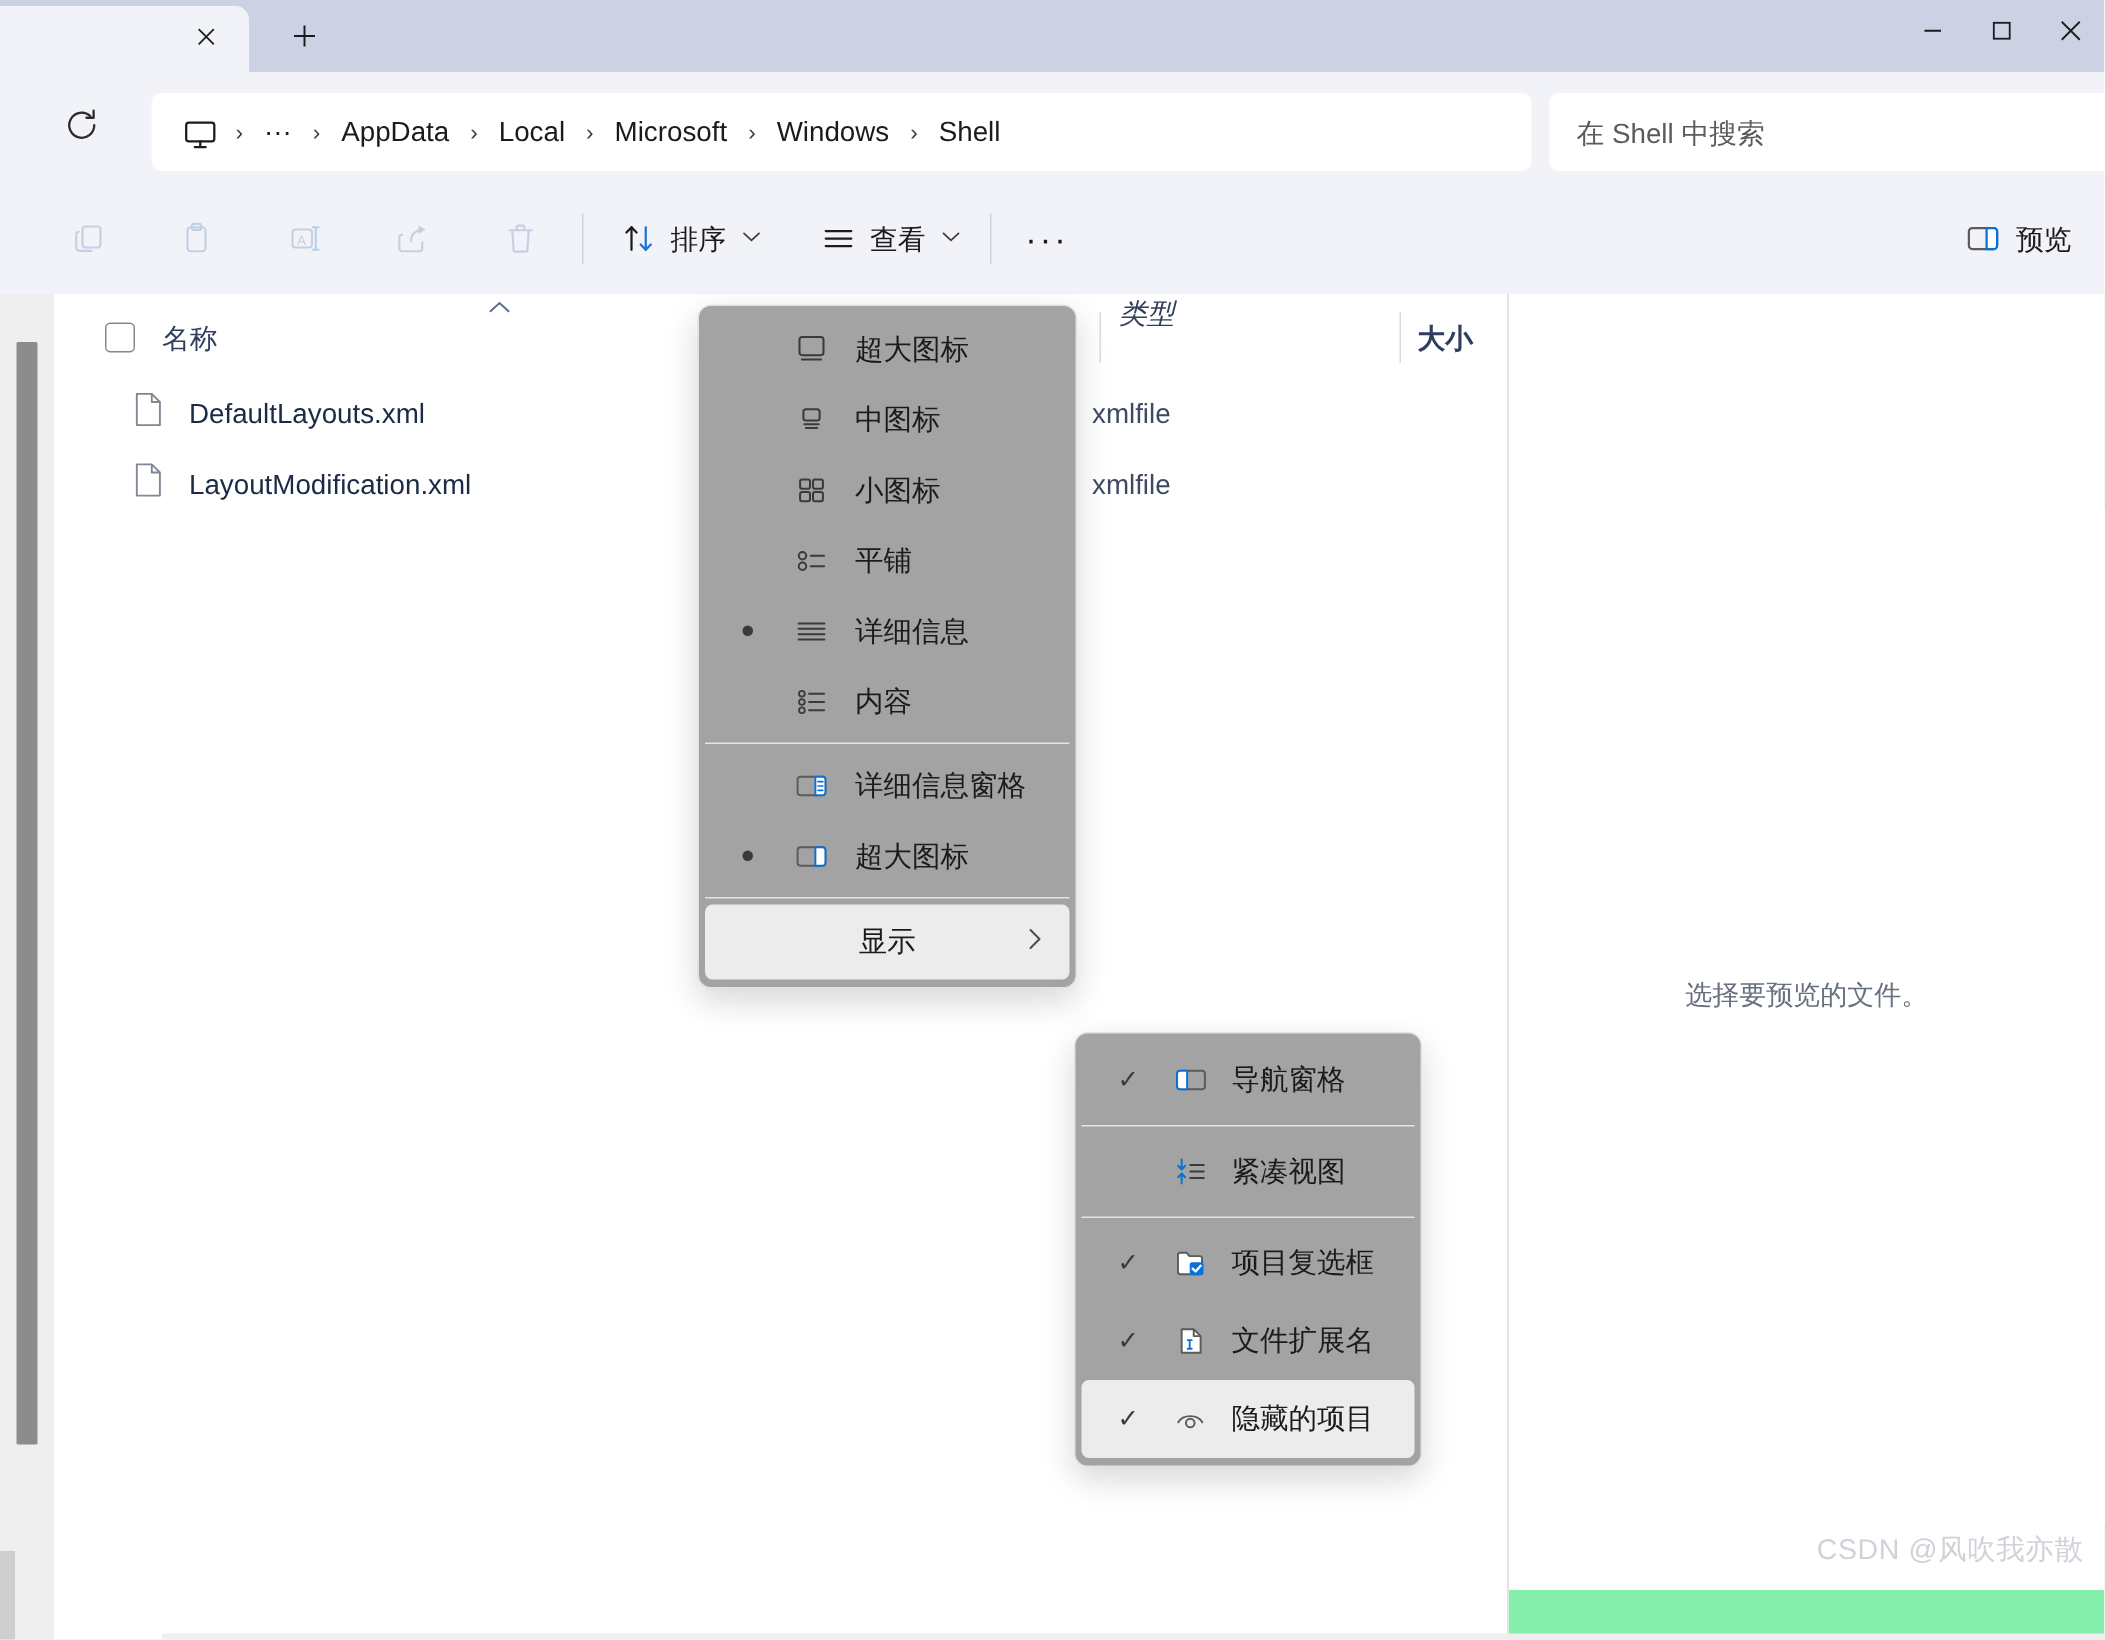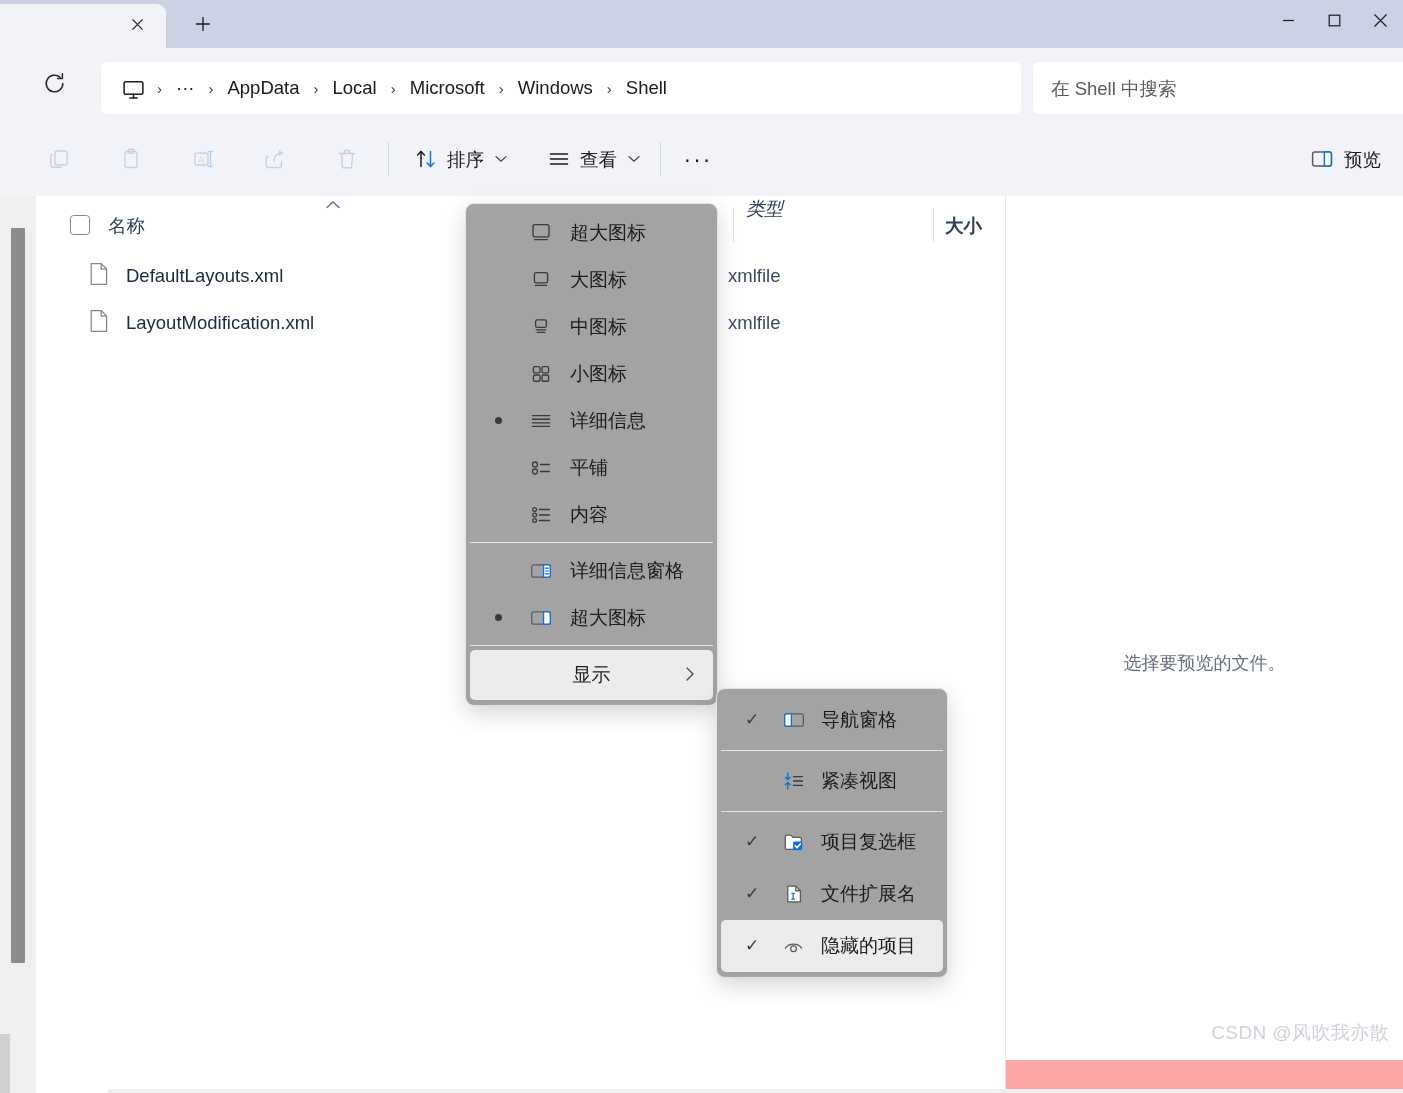--- a/index.html
+++ b/index.html
@@ -90,21 +90,21 @@
     position:absolute;top:16px;left:676px;width:44px;height:42px;
     display:flex;align-items:center;justify-content:center;border-radius:6px;
     color:#1b1b1b;font-size:23px;letter-spacing:2px;line-height:0;
   }
   .previewbtn{
     position:absolute;top:16px;right:10px;height:42px;display:flex;align-items:center;
     gap:10px;padding:0 12px;border-radius:6px;
   }
 
   
-  #content{position:absolute;left:0;top:196px;width:1403px;height:897px;background:#fca5a5;}
+  #content{position:absolute;left:0;top:196px;width:1403px;height:897px;background:#86efac;}
   .leftgutter{position:absolute;left:0;top:0;width:36px;height:897px;background:#efefef;}
   .lscroll{position:absolute;left:11px;top:32px;width:14px;height:735px;background:#8c8c8c;border-radius:1px;}
   .lscroll2{position:absolute;left:0px;top:838px;width:10px;height:138px;background:#cfcfcf;}
   .navcolgap{position:absolute;left:36px;top:0;width:4px;height:897px;background:#ffffff;}
 
   .filepane{position:absolute;left:40px;top:0;width:965px;height:897px;background:#ffffff;}
   .colheader{position:absolute;left:0;top:0;width:965px;height:58px;}
   .colname{position:absolute;left:30px;top:0;height:58px;display:flex;align-items:center;gap:18px;}
   .checkbox{width:20px;height:20px;border:1.6px solid #868686;border-radius:3.5px;box-sizing:border-box;background:#fff;}
   .colhlabel{font-size:18.5px;color:#2f3e5c;}
@@ -375,29 +375,20 @@
   <div class="mi">
     <span class="micon">
       <svg width="22" height="22" viewBox="0 0 22 22">
         <rect x="3" y="2.6" width="16" height="12.2" rx="1.9" stroke="#3a3a3a" stroke-width="1.35" fill="none"></rect>
         <path d="M4.6 17.6 H17.4" stroke="#3a3a3a" stroke-width="1.35" stroke-linecap="round"></path>
       </svg>
     </span>
     <span class="mlabel">超大图标</span>
   </div>
 
-  <div class="mi">
-    <span class="micon">
-      <svg width="22" height="22" viewBox="0 0 22 22">
-        <rect x="4.4" y="3.6" width="13.2" height="10.2" rx="1.8" stroke="#3a3a3a" stroke-width="1.35" fill="none"></rect>
-        <path d="M5.4 16.4 H16.6" stroke="#3a3a3a" stroke-width="1.35" stroke-linecap="round"></path>
-      </svg>
-    </span>
-    <span class="mlabel">大图标</span>
-  </div>
 
   <div class="mi">
     <span class="micon">
       <svg width="22" height="22" viewBox="0 0 22 22">
         <rect x="5.6" y="3.8" width="10.8" height="7.6" rx="1.7" stroke="#3a3a3a" stroke-width="1.35" fill="none"></rect>
         <path d="M6.2 13.8 H15.8 M7.2 16.3 H14.8" stroke="#3a3a3a" stroke-width="1.35" stroke-linecap="round"></path>
       </svg>
     </span>
     <span class="mlabel">中图标</span>
   </div>
@@ -409,38 +400,38 @@
         <rect x="12" y="3.6" width="6.6" height="6.2" rx="1.3" stroke="#3a3a3a" stroke-width="1.35" fill="none"></rect>
         <rect x="3.4" y="12" width="6.6" height="6.2" rx="1.3" stroke="#3a3a3a" stroke-width="1.35" fill="none"></rect>
         <rect x="12" y="12" width="6.6" height="6.2" rx="1.3" stroke="#3a3a3a" stroke-width="1.35" fill="none"></rect>
       </svg>
     </span>
     <span class="mlabel">小图标</span>
   </div>
 
 
   <div class="mi">
-    <span class="bullet"></span>
-    <span class="micon">
-      <svg width="22" height="22" viewBox="0 0 22 22">
-        <path d="M2.4 5.6 H19.6 M2.4 9.2 H19.6 M2.4 12.8 H19.6 M2.4 16.4 H19.6" stroke="#3a3a3a" stroke-width="1.35" stroke-linecap="round"></path>
-      </svg>
-    </span>
-    <span class="mlabel">详细信息</span>
-  </div>
-
-  <div class="mi">
     <span class="micon">
       <svg width="22" height="22" viewBox="0 0 22 22">
         <circle cx="5" cy="7.5" r="2.5" stroke="#3a3a3a" stroke-width="1.3" fill="none"></circle>
         <circle cx="5" cy="14.5" r="2.5" stroke="#3a3a3a" stroke-width="1.3" fill="none"></circle>
         <path d="M10.5 7.5 H19.4 M10.5 14.5 H19.4" stroke="#3a3a3a" stroke-width="1.35" stroke-linecap="round"></path>
       </svg>
     </span>
     <span class="mlabel">平铺</span>
+  </div>
+
+  <div class="mi">
+    <span class="bullet"></span>
+    <span class="micon">
+      <svg width="22" height="22" viewBox="0 0 22 22">
+        <path d="M2.4 5.6 H19.6 M2.4 9.2 H19.6 M2.4 12.8 H19.6 M2.4 16.4 H19.6" stroke="#3a3a3a" stroke-width="1.35" stroke-linecap="round"></path>
+      </svg>
+    </span>
+    <span class="mlabel">详细信息</span>
   </div>
 
   <div class="mi">
     <span class="micon">
       <svg width="22" height="22" viewBox="0 0 22 22">
         <circle cx="4.6" cy="5.5" r="1.9" stroke="#3a3a3a" stroke-width="1.25" fill="none"></circle>
         <circle cx="4.6" cy="11" r="1.9" stroke="#3a3a3a" stroke-width="1.25" fill="none"></circle>
         <circle cx="4.6" cy="16.5" r="1.9" stroke="#3a3a3a" stroke-width="1.25" fill="none"></circle>
         <path d="M9.4 5.5 H19.4 M9.4 11 H19.4 M9.4 16.5 H19.4" stroke="#3a3a3a" stroke-width="1.35" stroke-linecap="round"></path>
       </svg>

